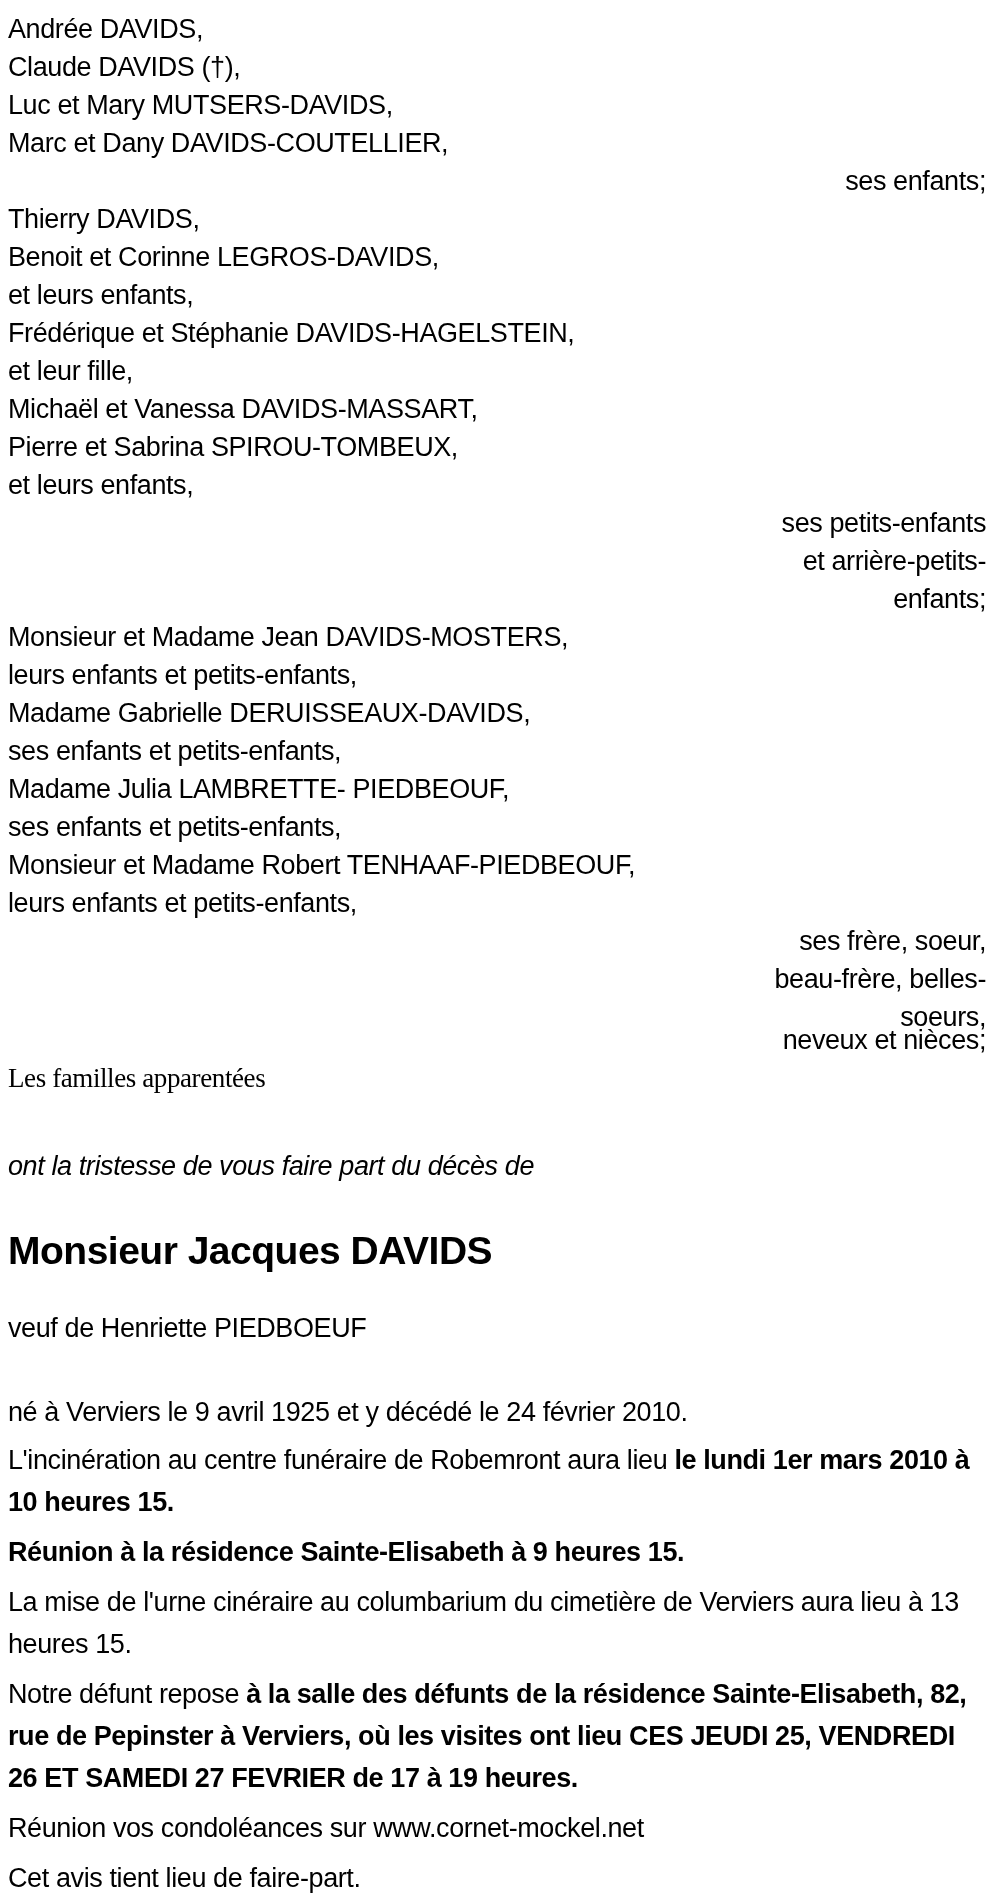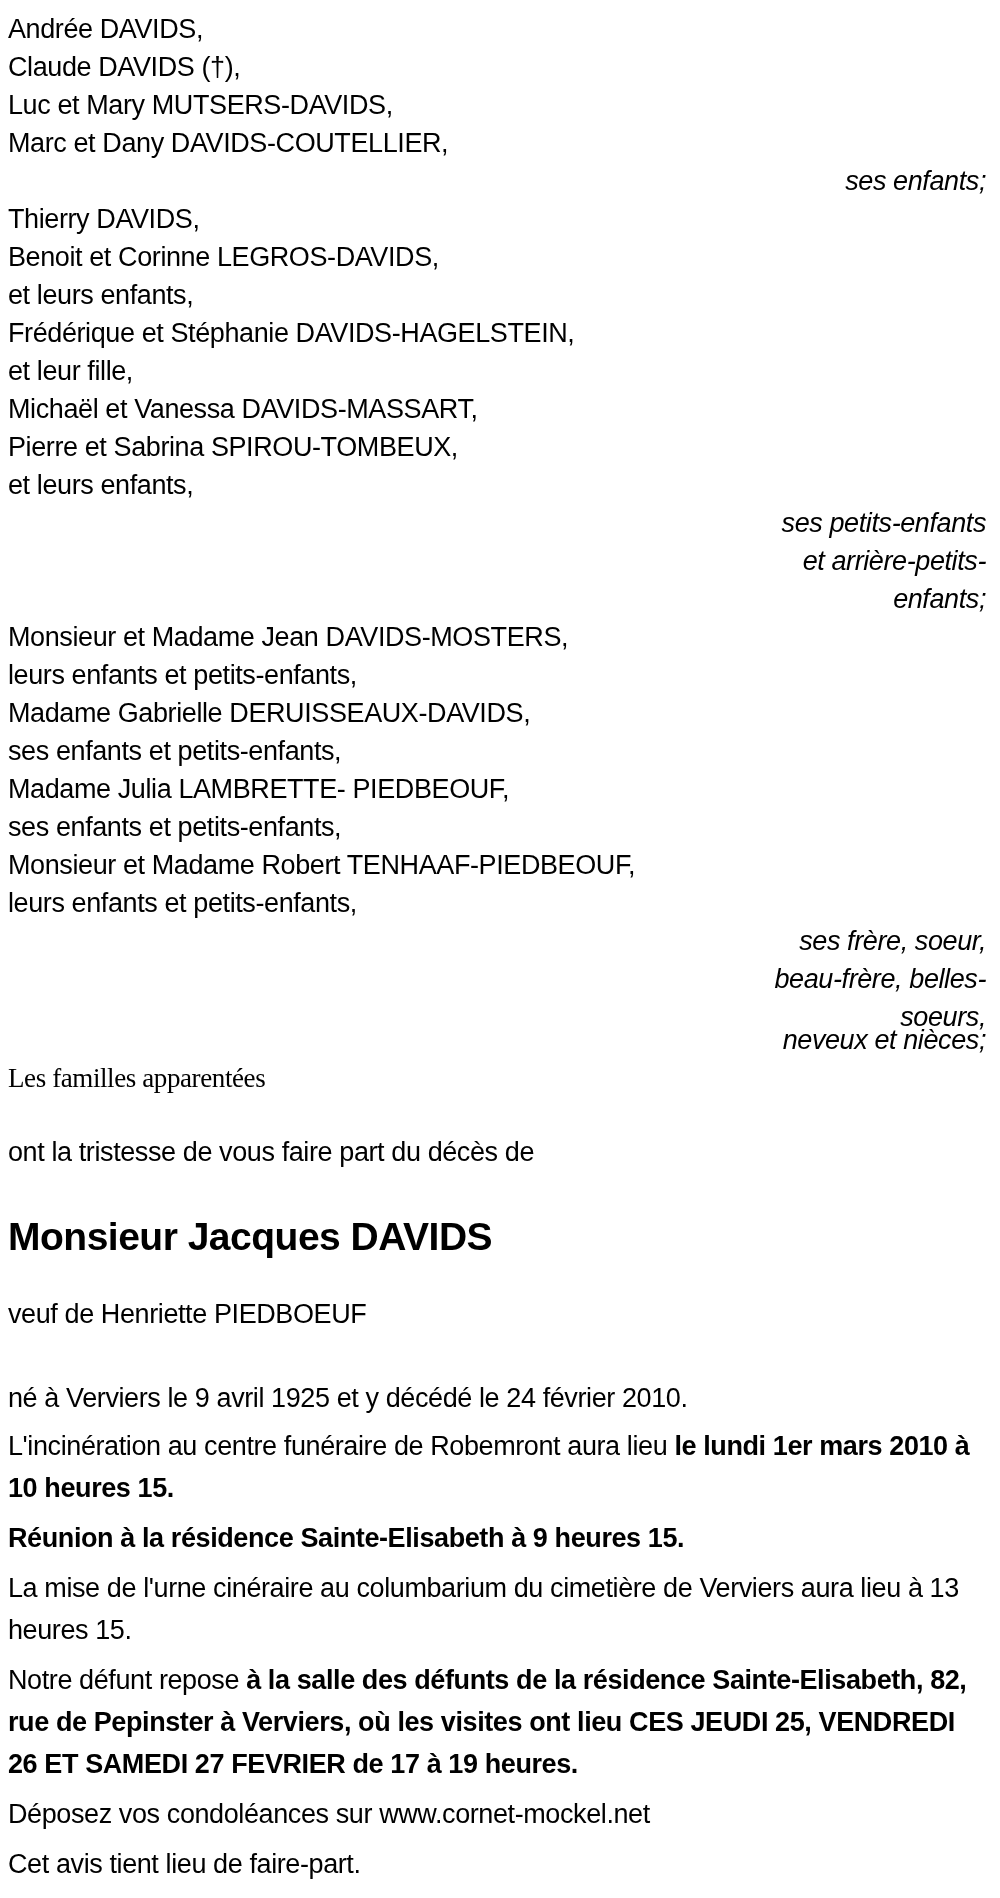--- a/index.html
+++ b/index.html
@@ -19,32 +19,32 @@
     font-size: 27px;
     letter-spacing: -0.4px;
     overflow: hidden;
   }
   .line {
     line-height: 38px;
     white-space: nowrap;
   }
   .label {
     text-align: right;
-    font-style: italic;
     padding-right: 4px;
   }
   .label.tight {
     margin-top: -15px;
   }
   .families-line {
     margin-top: 0;
     font-family: Liberation Serif, serif;
   }
   .announce-line {
-    margin-top: 36px;
+    margin-top: 50px;
+    font-style: italic;
   }
   .deceased-name {
     font-size: 39px;
     font-weight: bold;
     line-height: 48px;
     letter-spacing: -0.5px;
     margin: 42px 0 0 0;
   }
   .widower-line {
     margin-top: 34px;
@@ -118,17 +118,17 @@
   <div class="line birth-death-line">né à Verviers le 9 avril 1925 et y décédé le 24 février 2010.</div>
 
   <p class="para"><span>L'incinération au centre funéraire de Robemront aura lieu </span><strong>le lundi 1er mars 2010 à 10 heures 15.</strong></p>
 
   <p class="para"><strong>Réunion à la résidence Sainte-Elisabeth à 9 heures 15.</strong></p>
 
   <p class="para"><span>La mise de l'urne cinéraire au columbarium du cimetière de Verviers aura lieu à 13 heures 15.</span></p>
 
   <p class="para"><span>Notre défunt repose </span><strong>à la salle des défunts de la résidence Sainte-Elisabeth, 82, rue de Pepinster à Verviers, où les visites ont lieu CES JEUDI 25, VENDREDI 26 ET SAMEDI 27 FEVRIER de 17 à 19 heures.</strong></p>
 
-  <p class="para"><span>Déposez vos condoléances sur </span><span class="website">www.cornet-mockel.net</span></p>
+  <p class="para"><span>Réunion vos condoléances sur </span><span class="website">www.cornet-mockel.net</span></p>
 
   <p class="para"><span>Cet avis tient lieu de faire-part.</span></p>
 
 </main>
 
 </body></html>

